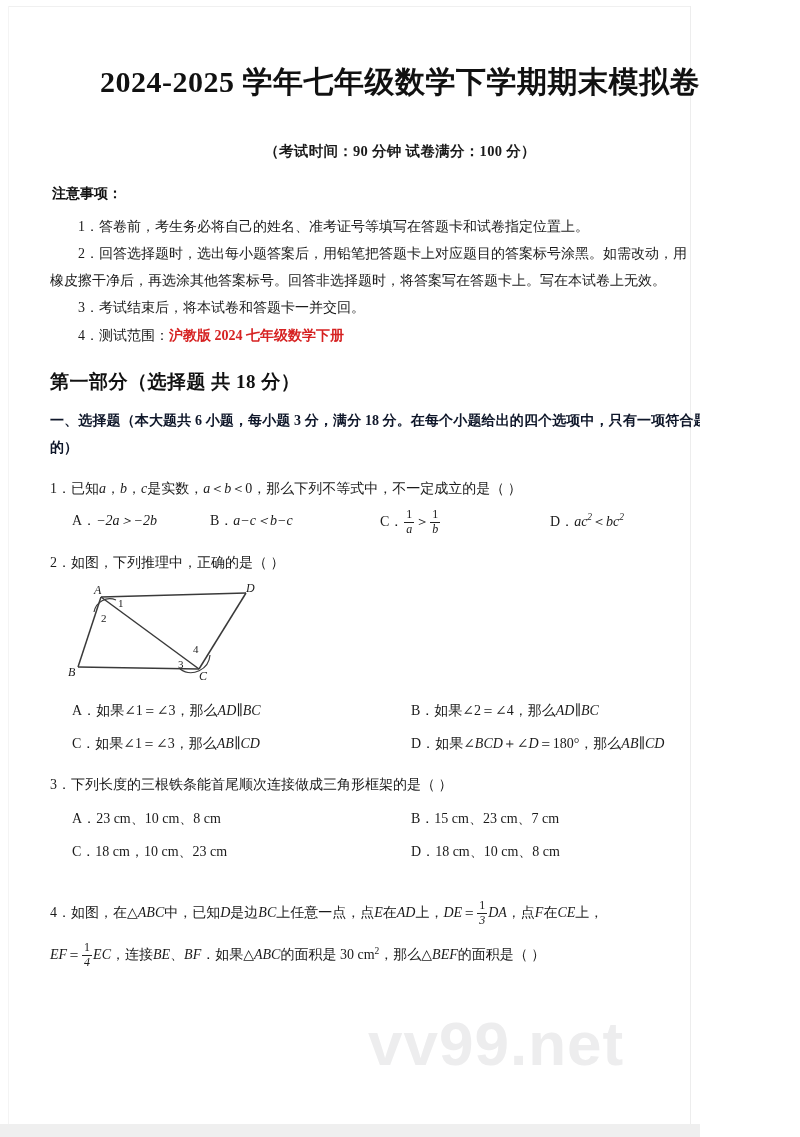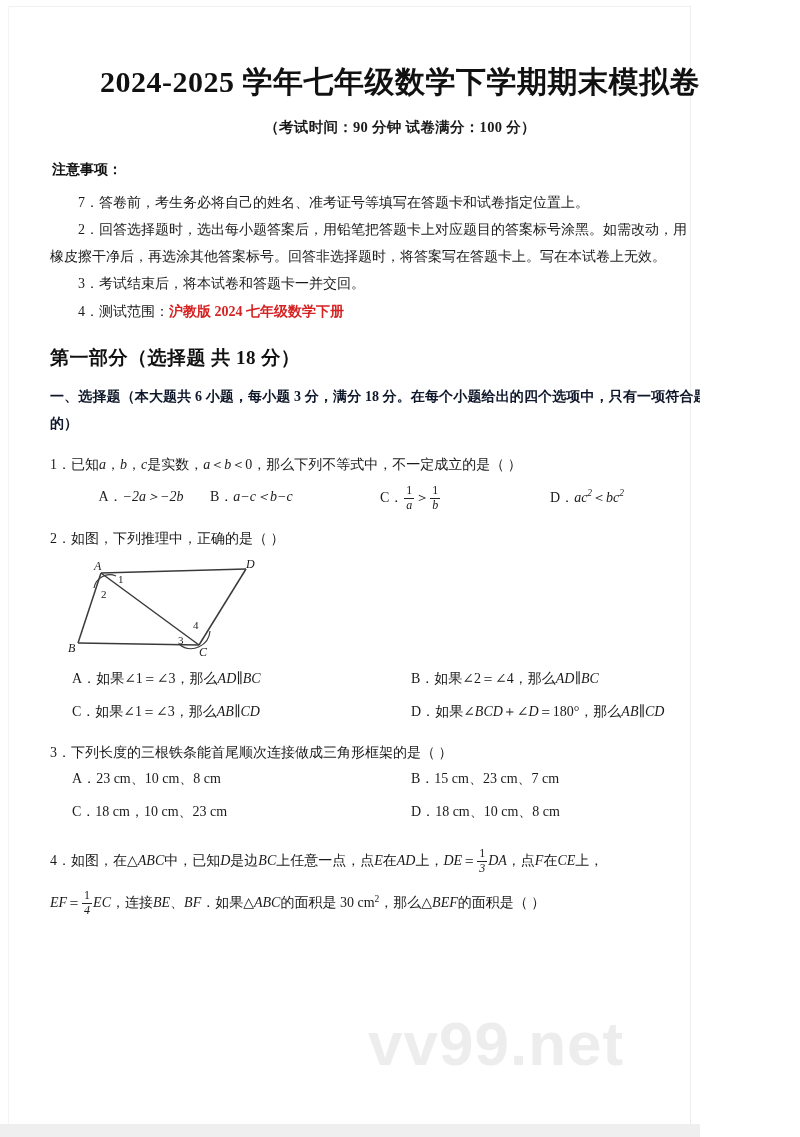--- a/index.html
+++ b/index.html
@@ -52,21 +52,21 @@
     letter-spacing: 0.5px;
     margin-top: 62px;
     font-family: "Liberation Serif", "DejaVu Serif", serif;
   }
   .title .ln2 { display: block; }
 
   .exam-info {
     text-align: center;
     font-size: 14.5px;
     color: #1a1a1a;
-    margin-top: 16px;
+    margin-top: 40px;
     font-weight: bold;
     letter-spacing: 0.3px;
   }
 
   
   .notice-head {
     font-size: 14px;
     font-weight: bold;
     color: #111;
     margin-top: 24px;
@@ -119,25 +119,26 @@
   .mi { font-style: italic; font-family: "Liberation Serif", "DejaVu Serif", serif; }
   .opts {
     display: flex;
     margin-top: 6px;
     padding-left: 22px;
   }
   .opts .opt {
     font-size: 14px;
     white-space: nowrap;
   }
-  .opts.four .opt:nth-child(1) { width: 138px; text-align: center; }
+  .opts.four .opt:nth-child(1) { width: 138px; }
   .opts.four .opt:nth-child(2) { width: 170px; }
   .opts.four .opt:nth-child(3) { width: 170px; }
   .opts2 {
     display: flex;
+    margin-top: 8px;
     padding-left: 22px;
   }
   .opts2 .opt { width: 340px; font-size: 14px; }
   .opts2 + .opts2 { margin-top: 6px; }
 
   .frac {
     display: inline-block;
     vertical-align: -0.52em;
     text-align: center;
     font-size: 12px;
@@ -182,21 +183,21 @@
 
     <div class="title">
       <span>2024-2025 学年七年级数学下学期期末模拟卷</span>
     </div>
 
     <div class="exam-info">（考试时间：90 分钟    试卷满分：100 分）</div>
 
     <div class="notice-head">注意事项：</div>
 
     <div class="notice-list">
-      <div class="notice-item">7．答卷前，考生务必将自己的姓名、准考证号等填写在答题卡和试卷指定位置上。</div>
+      <div class="notice-item">1．答卷前，考生务必将自己的姓名、准考证号等填写在答题卡和试卷指定位置上。</div>
       <div class="notice-item">2．回答选择题时，选出每小题答案后，用铅笔把答题卡上对应题目的答案标号涂黑。如需改动，用</div>
       <div class="notice-item cont">橡皮擦干净后，再选涂其他答案标号。回答非选择题时，将答案写在答题卡上。写在本试卷上无效。</div>
       <div class="notice-item">3．考试结束后，将本试卷和答题卡一并交回。</div>
       <div class="notice-item"><span>4．测试范围：</span><span class="red">沪教版 2024 七年级数学下册</span></div>
     </div>
 
     <div class="part-title">第一部分（选择题  共 18 分）</div>
     <div class="section-intro">一、选择题（本大题共 6 小题，每小题 3 分，满分 18 分。在每个小题给出的四个选项中，只有一项符合题目要求的）</div>
 
     <div class="question">
@@ -254,21 +255,21 @@
       <div class="opts2">
         <div class="opt"><span>A．</span><span>23 cm、10 cm、8 cm</span></div>
         <div class="opt"><span>B．</span><span>15 cm、23 cm、7 cm</span></div>
       </div>
       <div class="opts2">
         <div class="opt"><span>C．</span><span>18 cm，10 cm、23 cm</span></div>
         <div class="opt"><span>D．</span><span>18 cm、10 cm、8 cm</span></div>
       </div>
     </div>
 
-    <div class="question" style="margin-top:22px;">
+    <div class="question" style="margin-top:34px;">
       <div class="q-stem"><span>4．</span><span>如图，在△</span><span class="mi">ABC</span><span>中，已知</span><span class="mi">D</span><span>是边</span><span class="mi">BC</span><span>上任意一点，点</span><span class="mi">E</span><span>在</span><span class="mi">AD</span><span>上，</span><span class="mi">DE</span><span>＝</span><span class="frac"><span class="num">1</span><span class="den up">3</span></span><span class="mi">DA</span><span>，点</span><span class="mi">F</span><span>在</span><span class="mi">CE</span><span>上，</span></div>
 
       <div class="q-stem" style="margin-top:14px;"><span class="mi">EF</span><span>＝</span><span class="frac"><span class="num">1</span><span class="den up">4</span></span><span class="mi">EC</span><span>，连接</span><span class="mi">BE</span><span>、</span><span class="mi">BF</span><span>．如果△</span><span class="mi">ABC</span><span>的面积是 30 cm</span><sup class="exp" style="font-style:normal;">2</sup><span>，那么△</span><span class="mi">BEF</span><span>的面积是（      ）</span></div>
     </div>
 
   </div>
 
   <div class="watermark">vv99.net</div>
   <div class="edge-bottom-band"></div>
 

